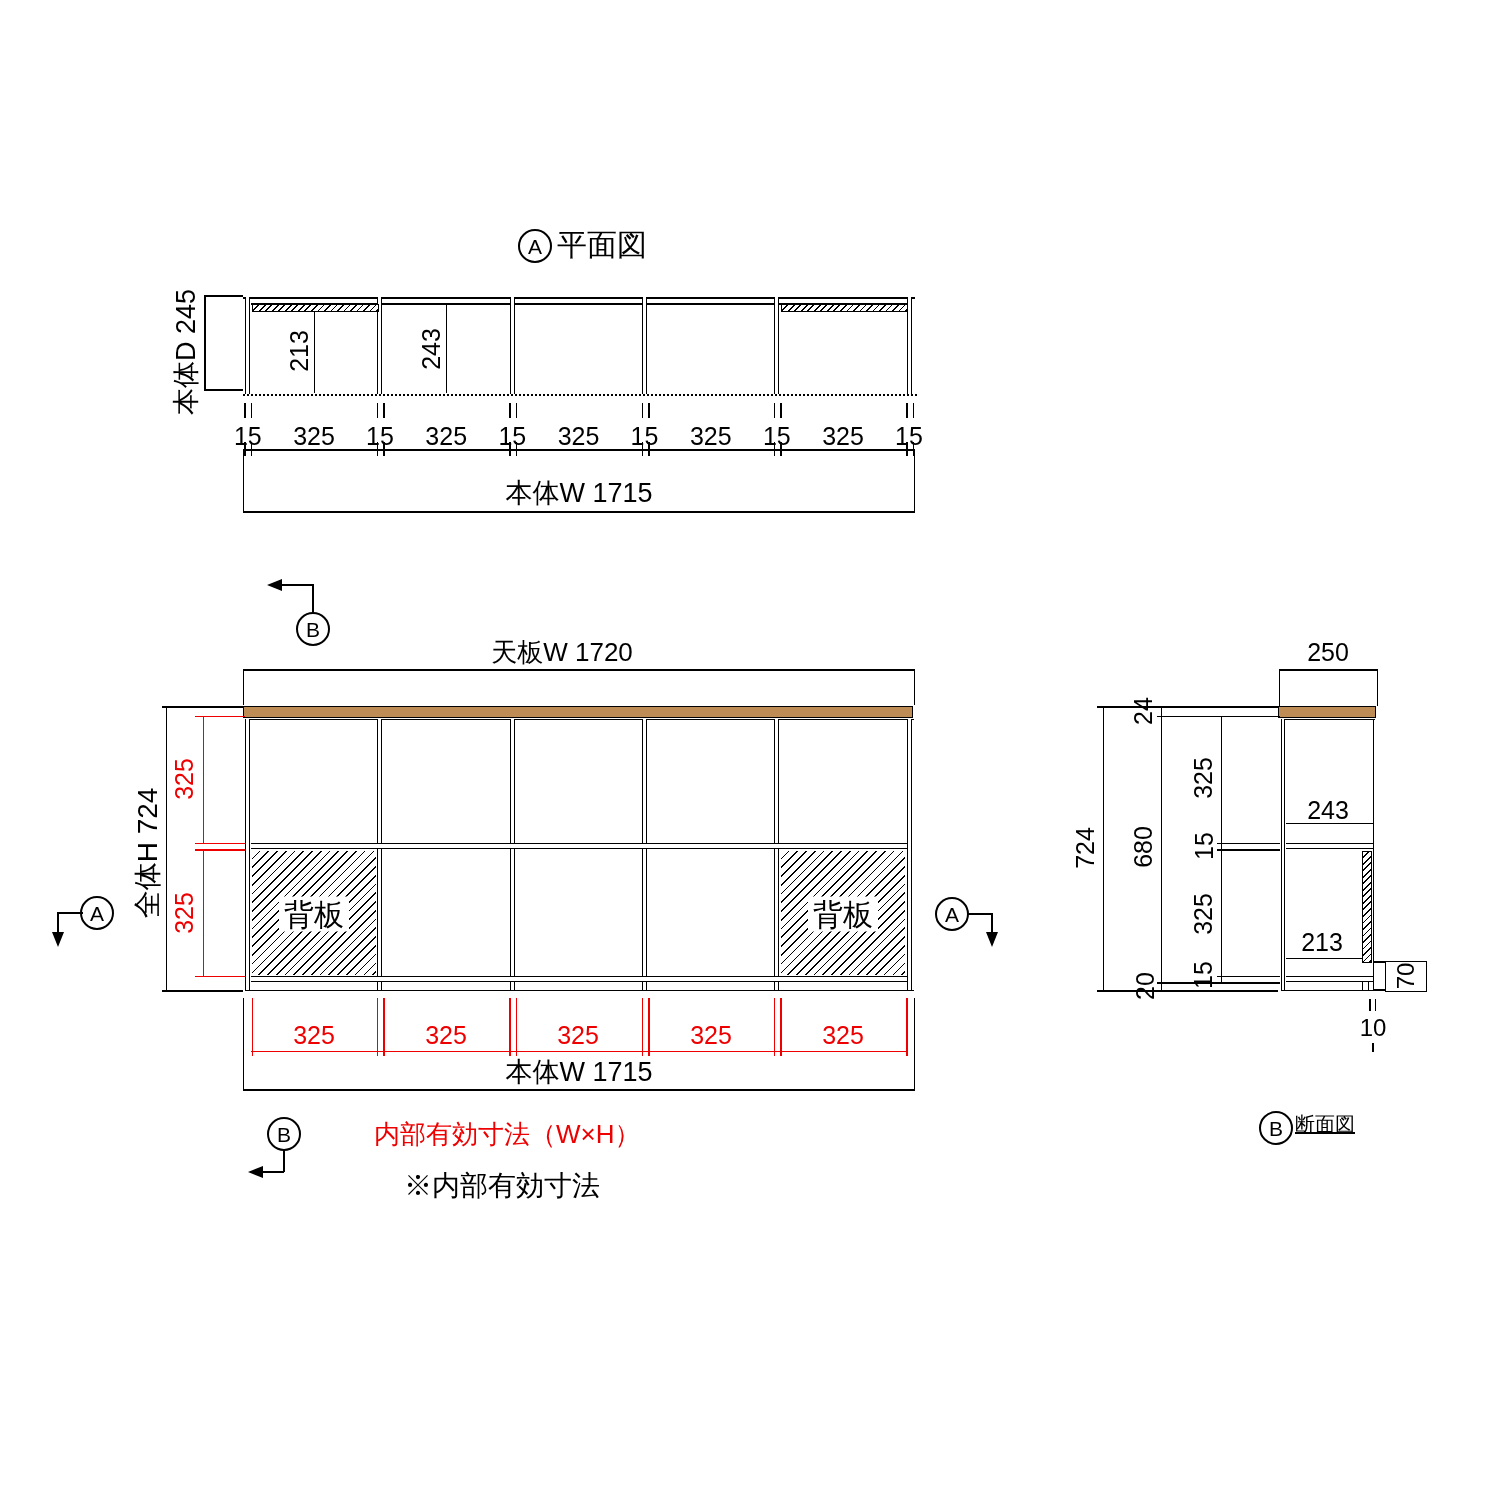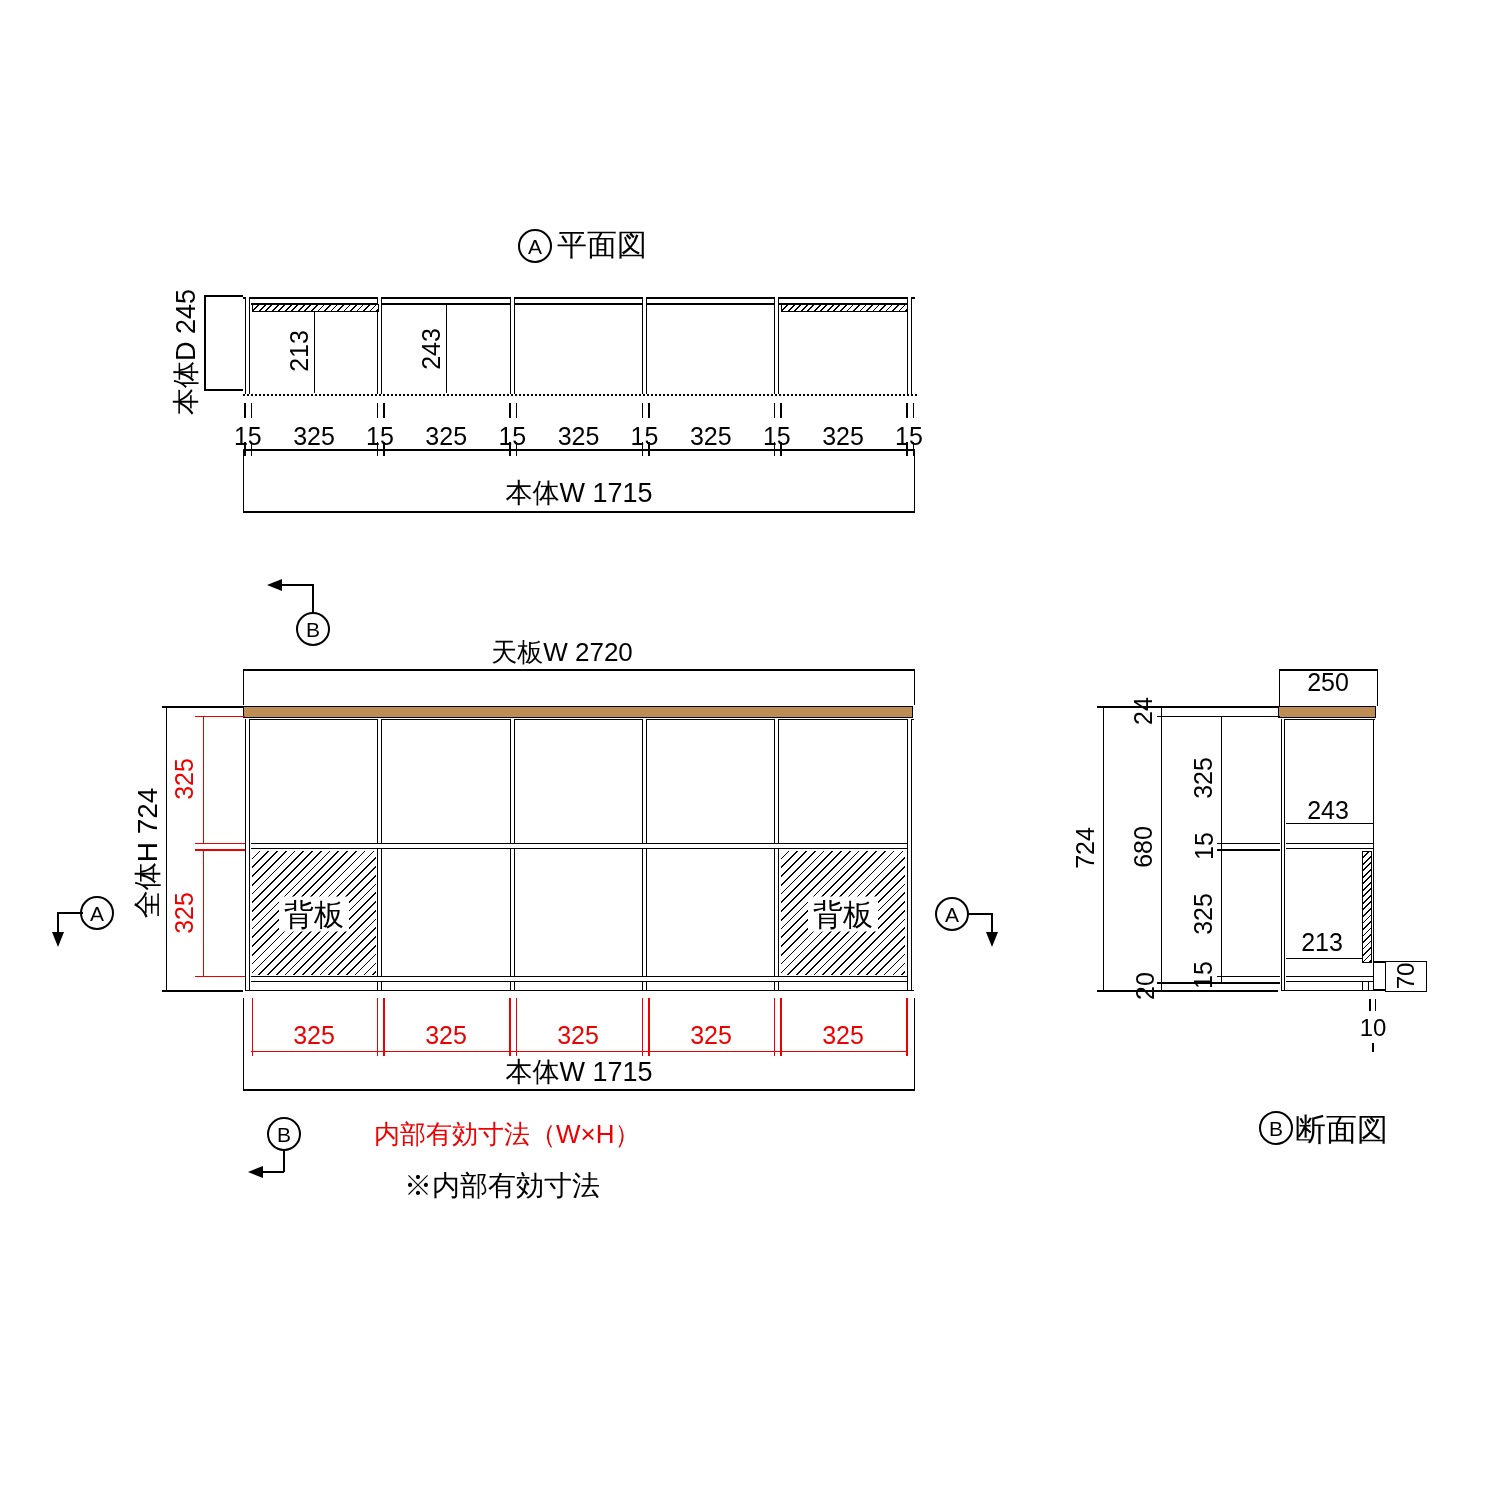--- a/index.html
+++ b/index.html
@@ -110,21 +110,21 @@
 
   <div>
 
     <div class="arrow-left" style="left:267px;top:579px;"></div>
     <div class="hline" style="left:281px;top:584px;width:32px;"></div>
     <div class="vline" style="left:312.3px;top:584px;height:30px;"></div>
     <div class="circlem" style="left:313px;top:629px;">
       <span>B</span>
     </div>
 
-    <div class="dimtext" style="left:562px;top:639px;font-size:26px;">天板W 2720</div>
+    <div class="dimtext" style="left:562px;top:639px;font-size:26px;">天板W 1720</div>
     <div class="hline" style="left:243px;top:669px;width:672px;"></div>
     <div class="vline" style="left:242.5px;top:669px;height:36px;"></div>
     <div class="vline" style="left:913.8px;top:669px;height:36px;"></div>
 
     <div class="board" style="left:243px;top:706px;width:668px;height:10px;"></div>
 
     <div class="hline" style="left:245px;top:718.5px;width:669px;"></div>
     <div class="wall" style="left:245px;top:719px;width:3px;height:272px;"></div>
     <div class="wall" style="left:377px;top:719px;width:3px;height:272px;"></div>
     <div class="wall" style="left:509.5px;top:719px;width:3px;height:272px;"></div>
@@ -197,21 +197,21 @@
     <div class="vline" style="left:283.3px;top:1149px;height:23px;"></div>
     <div class="hline" style="left:262px;top:1171px;width:22px;"></div>
     <div class="arrow-left" style="left:248px;top:1166px;"></div>
 
     <div class="ltext red-t" style="left:374px;top:1121px;font-size:26px;">内部有効寸法（W×H）</div>
     <div class="ltext" style="left:404px;top:1172px;font-size:28px;">※内部有効寸法</div>
   </div>
 
   <div>
 
-    <div class="dimtext" style="left:1328px;top:640px;margin-top:30px;">250</div>
+    <div class="dimtext" style="left:1328px;top:640px;">250</div>
     <div class="hline" style="left:1279px;top:669px;width:98px;"></div>
     <div class="vline" style="left:1278.5px;top:669px;height:37px;"></div>
     <div class="vline" style="left:1376.5px;top:669px;height:37px;"></div>
 
     <div class="board" style="left:1278px;top:706px;width:96px;height:10px;"></div>
 
     <div class="hline" style="left:1280.5px;top:718.5px;width:94px;"></div>
     <div class="wall" style="left:1280.5px;top:719px;width:2px;height:271px;"></div>
     <div class="vline" style="left:1372.8px;top:719px;height:271px;"></div>
     <div class="hline" style="left:1286px;top:822.5px;width:87px;"></div>
@@ -252,16 +252,16 @@
     <div class="vtext" style="left:1406px;top:976px;font-size:24px;">70</div>
 
     <div class="vline" style="left:1369px;top:999px;height:12px;"></div>
     <div class="vline" style="left:1374.5px;top:999px;height:12px;"></div>
     <div class="dimtext" style="left:1373px;top:1016px;font-size:24px;">10</div>
     <div class="vline" style="left:1372px;top:1043px;height:9px;"></div>
 
     <div class="circlem" style="left:1276px;top:1128px;">
       <span>B</span>
     </div>
-    <div class="ltext" style="left:1295px;top:1114px;font-size:31px;">断面図</div>
+    <div class="ltext" style="left:1295px;top:1114px;font-size:20px;text-decoration:underline;">断面図</div>
   </div>
 
 </div>
 
 </body></html>

